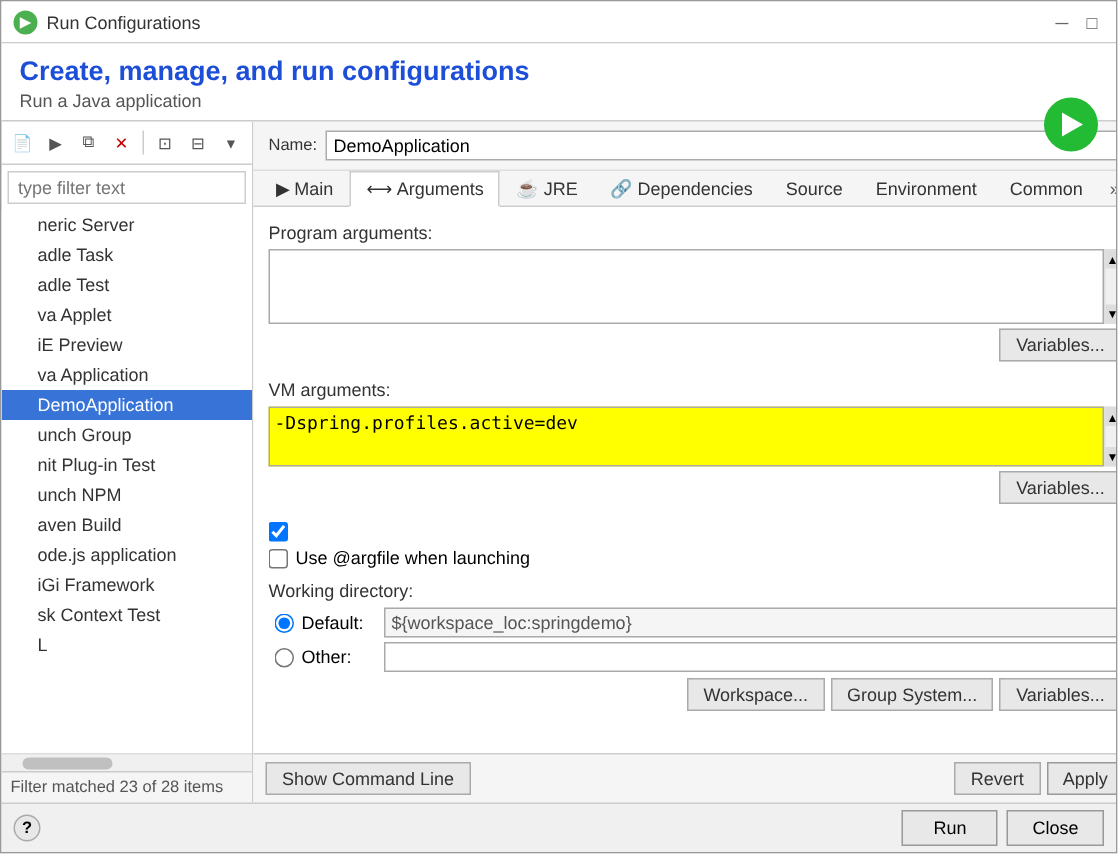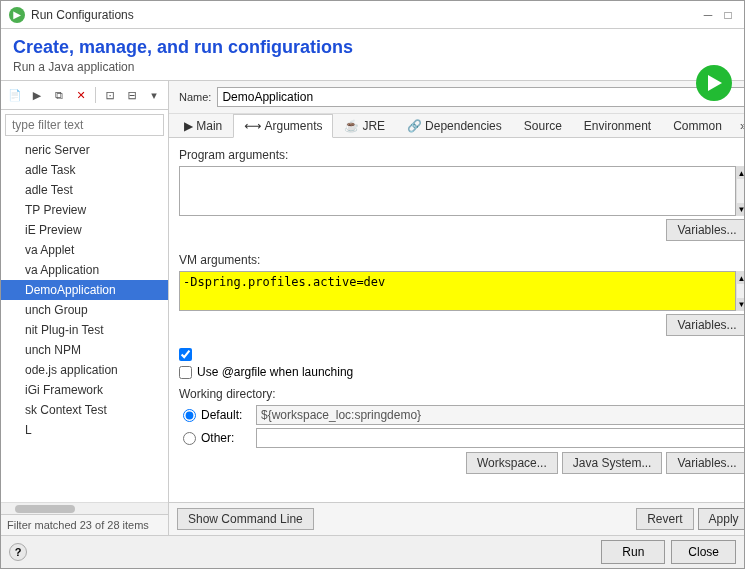--- a/index.html
+++ b/index.html
@@ -440,28 +440,28 @@
         <button class="toolbar-btn" title="Collapse All">⊟</button>
         <button class="toolbar-btn" title="More">▾</button>
       </div>
 
       <input class="filter-input" type="text" placeholder="type filter text" style="">
 
       <div class="tree-list">
         <div class="tree-item">neric Server</div>
         <div class="tree-item">adle Task</div>
         <div class="tree-item">adle Test</div>
-        <div class="tree-item">TP Preview</div>
+        <div class="tree-item">va Applet</div>
         <div class="tree-item">iE Preview</div>
-        <div class="tree-item">va Applet</div>
         <div class="tree-item">va Application</div>
         <div class="tree-item selected">DemoApplication</div>
         <div class="tree-item">unch Group</div>
         <div class="tree-item">nit Plug-in Test</div>
         <div class="tree-item">unch NPM</div>
+        <div class="tree-item">aven Build</div>
         <div class="tree-item">ode.js application</div>
         <div class="tree-item">iGi Framework</div>
         <div class="tree-item">sk Context Test</div>
         <div class="tree-item">L</div>
       </div>
 
       <div class="scrollbar-h">
         <div class="scroll-thumb"></div>
       </div>
 
@@ -551,21 +551,21 @@
               <span class="text-input-inline" style="background:#f5f5f5; border:1px solid #aaa; padding:2px 4px; font-size:12px; color:#555;">${workspace_loc:springdemo}</span>
             </div>
             <div class="radio-row">
               <input type="radio" name="workdir" id="r2" style="">
               <label for="r2" style="cursor:pointer; min-width:50px;">Other:</label>
               <input type="text" class="text-input-inline" style="flex: 1 1 0%;">
             </div>
           </div>
           <div class="working-dir-buttons">
             <button class="btn">Workspace...</button>
-            <button class="btn">Java System...</button>
+            <button class="btn">Group System...</button>
             <button class="btn">Variables...</button>
           </div>
         </div>
       </div>
 
       <div class="bottom-bar">
         <div class="bottom-left">
           <button class="btn">Show Command Line</button>
         </div>
         <div class="bottom-right">

